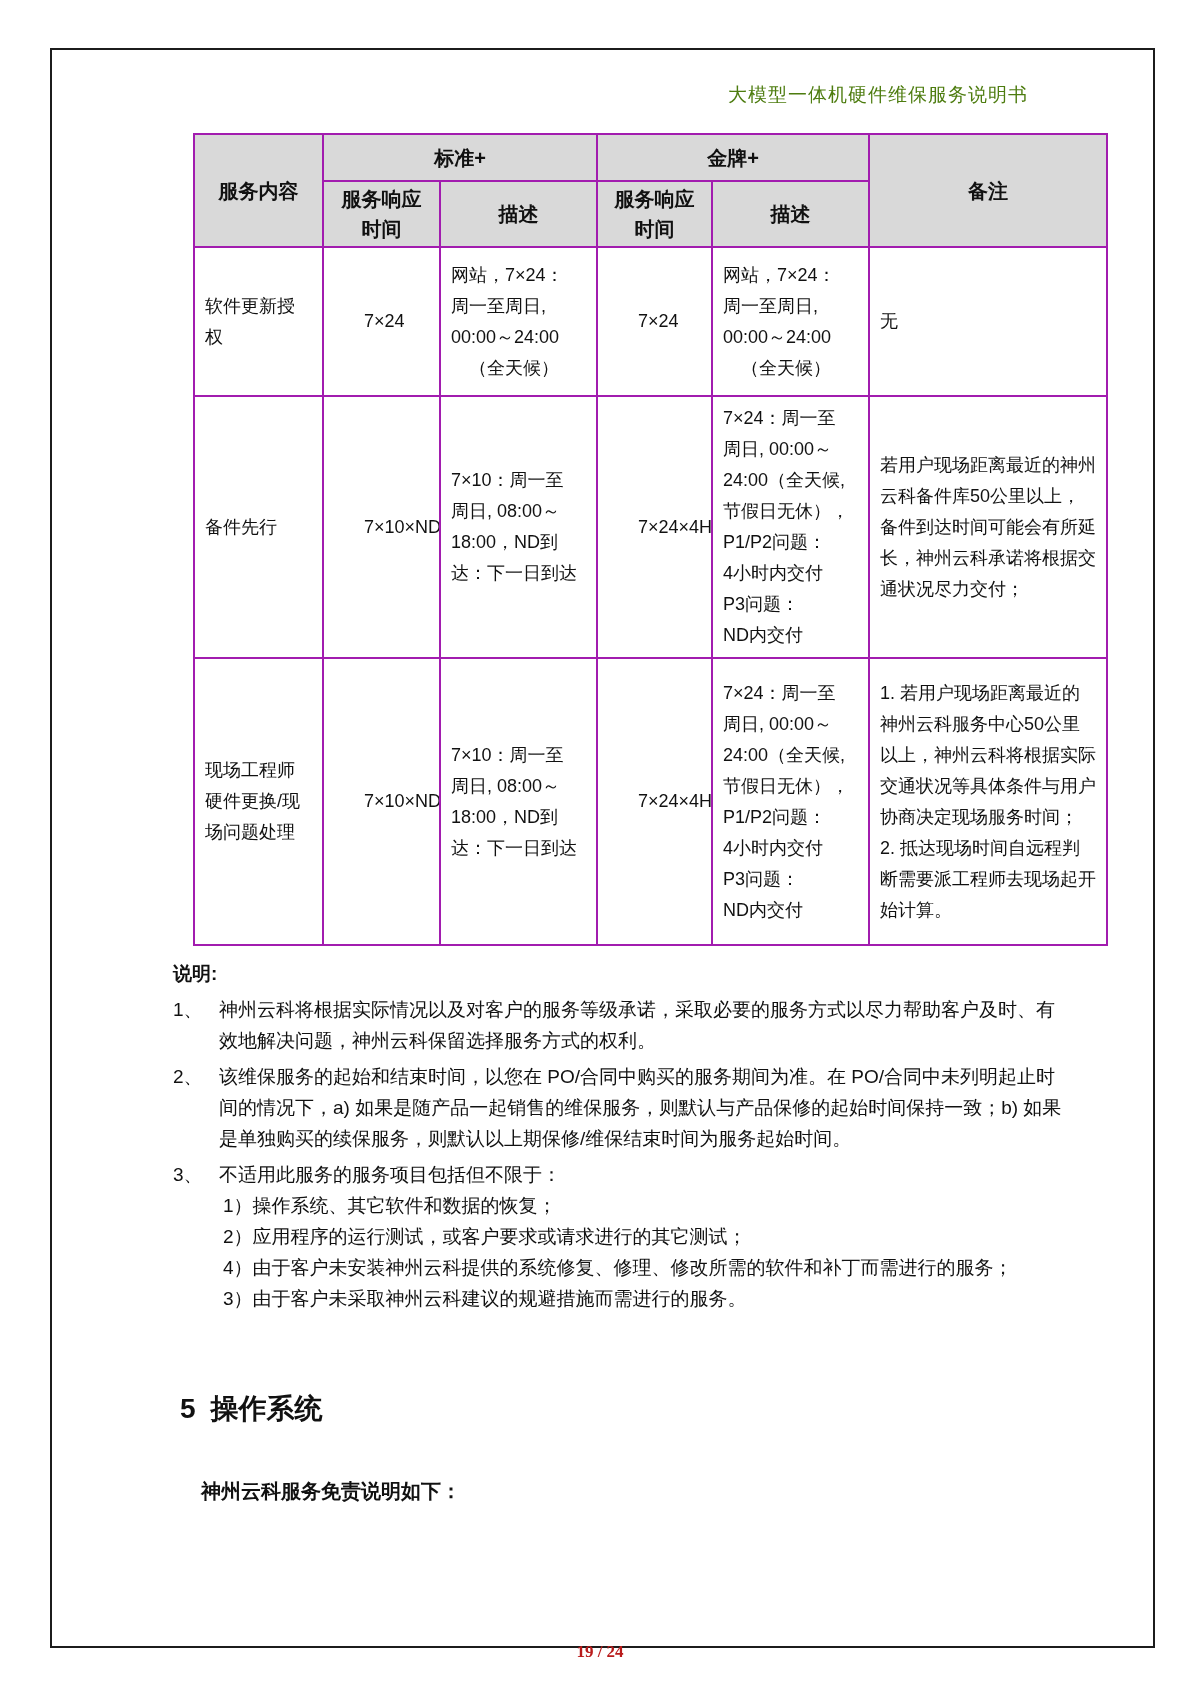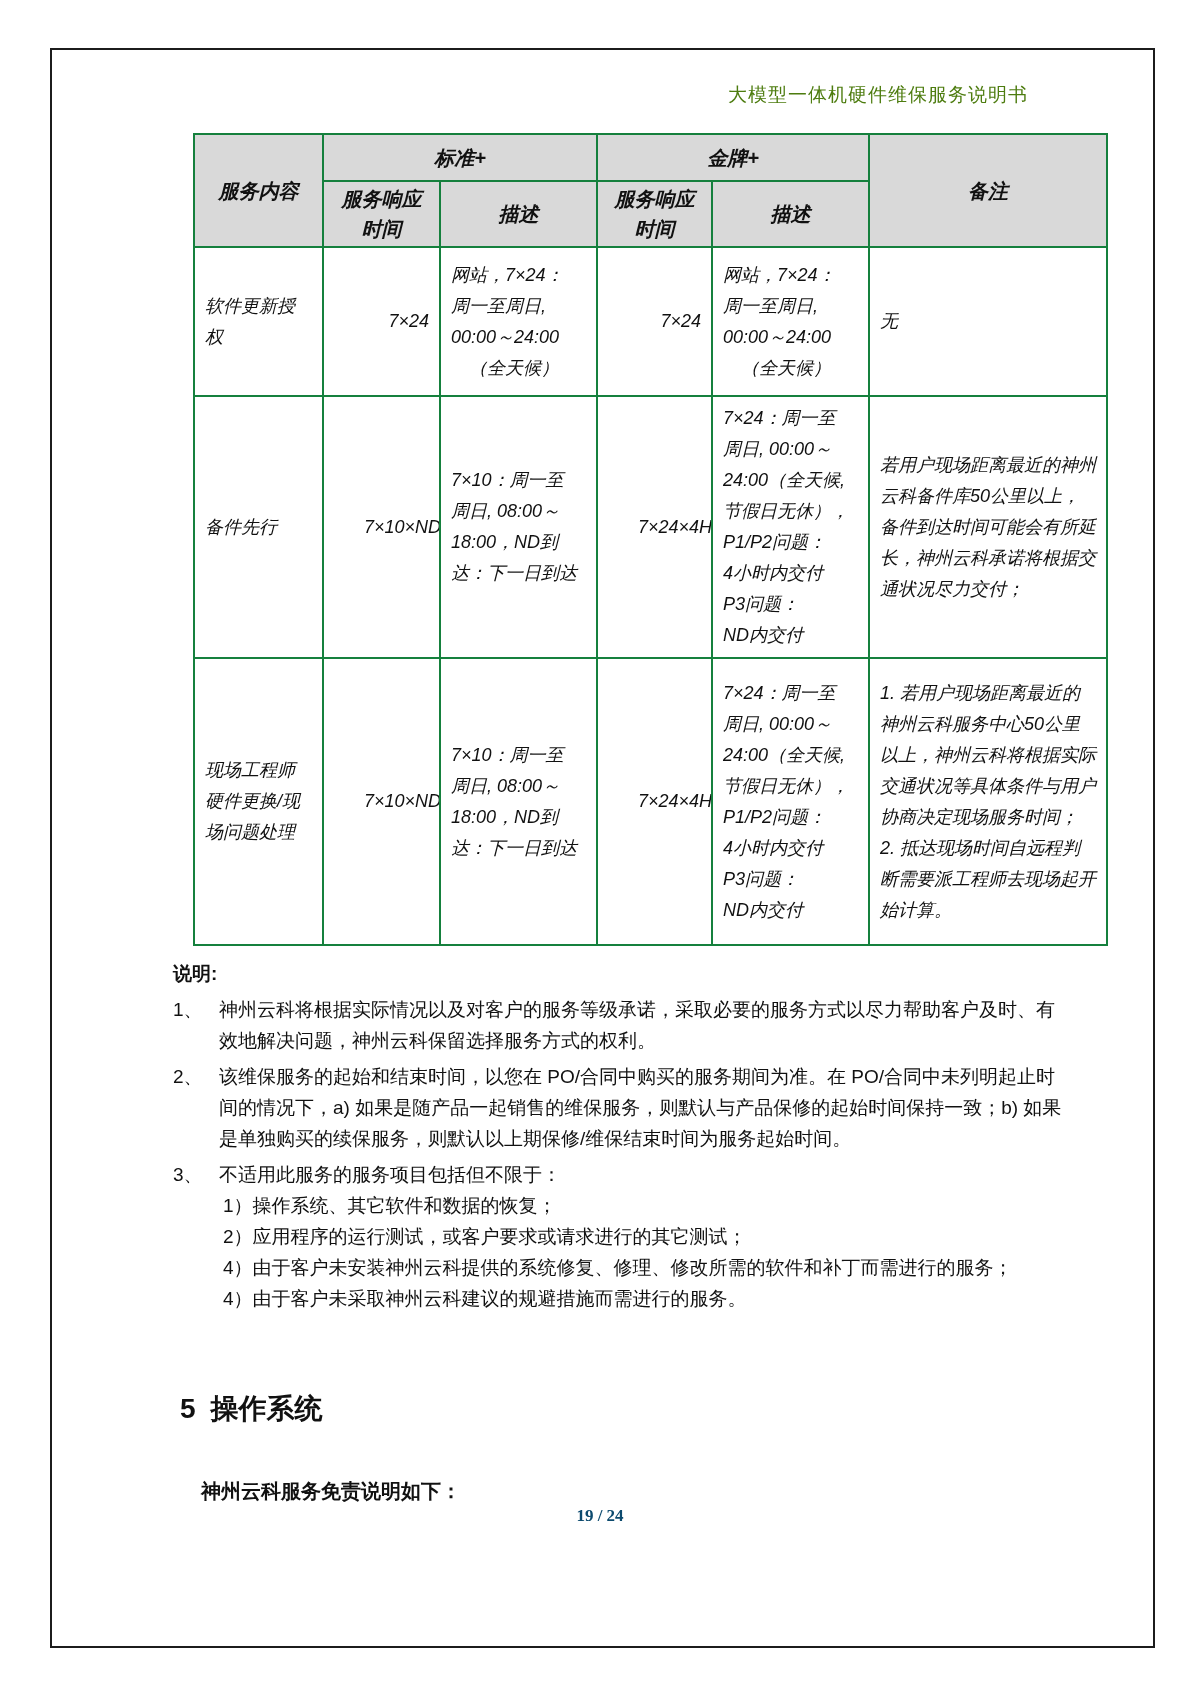--- a/index.html
+++ b/index.html
@@ -13,59 +13,59 @@
     border:2px solid #1c1c1c;box-sizing:border-box;background:#fff;
   }
   .doc-title{
     position:absolute;top:82px;left:0;width:1028px;text-align:right;
     font-family:"Liberation Serif","DejaVu Serif",serif;
     font-size:19px;color:#4d7c0f;letter-spacing:1px;
   }
   .svc-table-wrap{position:absolute;left:193px;top:133px;width:913px;}
   table.svc{border-collapse:collapse;table-layout:fixed;width:913px;}
   table.svc td{
-    border:2px solid #15803d;box-sizing:border-box;
-    vertical-align:middle;overflow:hidden;font-style:italic;
+    border:2px solid #a21caf;box-sizing:border-box;
+    vertical-align:middle;overflow:hidden;
   }
   td.hd{
     background:#d9d9d9;font-weight:bold;font-size:20px;
     text-align:center;line-height:30px;padding:2px 10px;
   }
   tr.hrow1{height:47px;}
   tr.hrow2{height:63px;}
   tr.drow1{height:149px;}
   tr.drow2{height:250px;}
   tr.drow3{height:287px;}
   td.data{
     font-size:18px;line-height:31px;padding:6px 10px;
     white-space:pre-line;text-align:left;
   }
-  td.data.c{text-align:right;white-space:normal;padding-left:40px;}
+  td.data.c{text-align:left;white-space:normal;padding-left:40px;}
   .notes{
     position:absolute;left:173px;top:958px;width:898px;
     font-size:19px;line-height:31px;
   }
   .note-heading{font-weight:bold;margin-bottom:4px;}
   .note-item{display:flex;margin-top:5px;}
   .note-num{flex:0 0 46px;}
   .note-text{flex:1;}
   .note-subitems{margin-left:50px;}
   .note-subitem{}
   .section-heading{
     position:absolute;left:180px;top:1390px;
     font-size:28px;font-weight:bold;display:flex;gap:15px;align-items:baseline;
   }
   .section-sub{
     position:absolute;left:201px;top:1478px;
     font-size:20px;font-weight:bold;
   }
   .page-footer{
-    position:absolute;left:0;top:1506px;width:1200px;text-align:center;
+    position:absolute;left:0;top:1642px;width:1200px;text-align:center;
     font-family:"Liberation Serif","DejaVu Serif",serif;
-    font-size:17px;font-weight:bold;color:#0c4a6e;
+    font-size:17px;font-weight:bold;color:#b91c1c;
   }
 </style>
 </head>
 <body>
 
 <div class="page">
   <div class="page-border"></div>
 
   <div class="doc-title">大模型一体机硬件维保服务说明书</div>
 
@@ -163,21 +163,21 @@
     </div>
     <div class="note-item">
       <span class="note-num">3、</span>
       <span class="note-text">不适用此服务的服务项目包括但不限于：</span>
     </div>
 
     <div class="note-subitems">
       <div class="note-subitem">1）操作系统、其它软件和数据的恢复；</div>
       <div class="note-subitem">2）应用程序的运行测试，或客户要求或请求进行的其它测试；</div>
       <div class="note-subitem">4）由于客户未安装神州云科提供的系统修复、修理、修改所需的软件和补丁而需进行的服务；</div>
-      <div class="note-subitem">4）由于客户未采取神州云科建议的规避措施而需进行的服务。</div>
+      <div class="note-subitem">3）由于客户未采取神州云科建议的规避措施而需进行的服务。</div>
     </div>
   </div>
 
   <div class="section-heading">
     <span>5</span>
     <span>操作系统</span>
   </div>
 
   <div class="section-sub">神州云科服务免责说明如下：</div>
 

